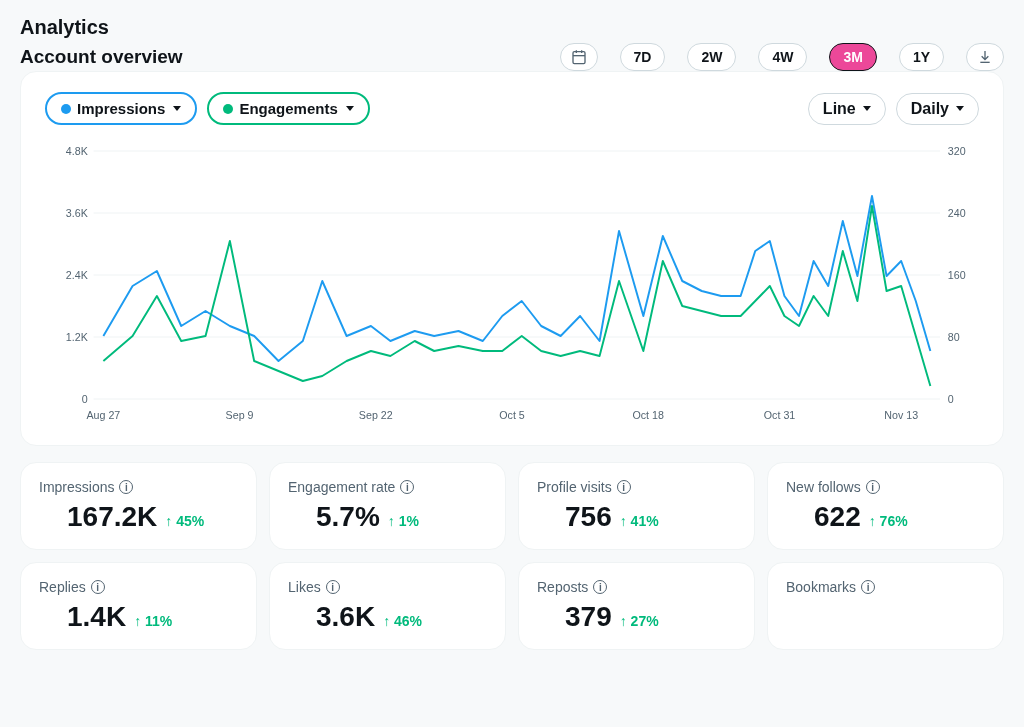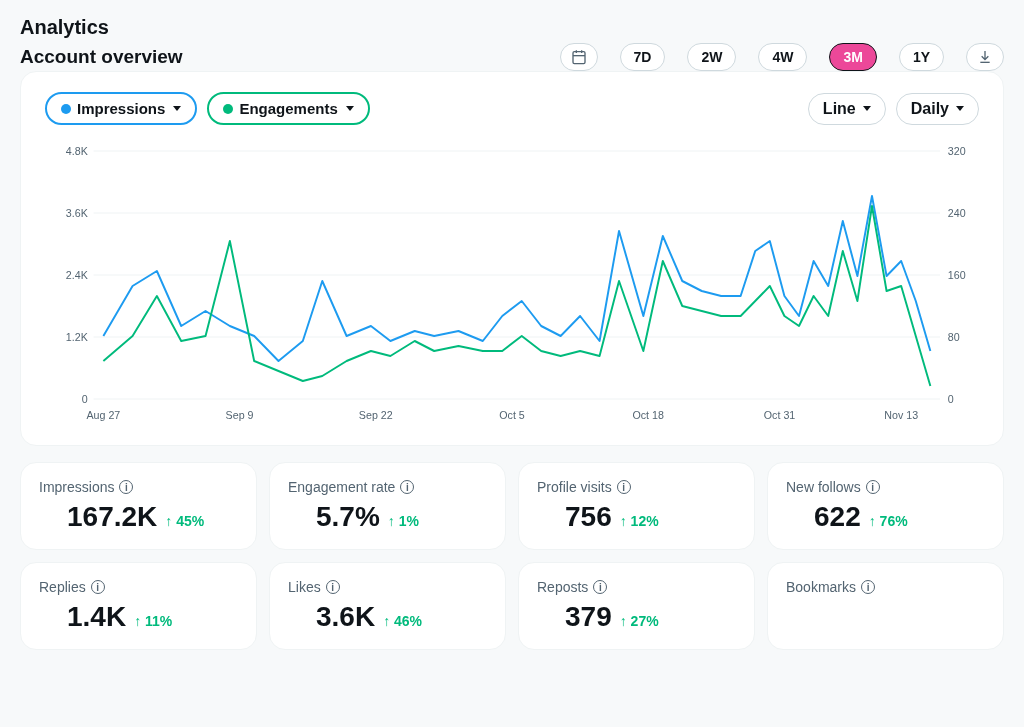--- a/index.html
+++ b/index.html
@@ -389,21 +389,21 @@
       <span class="stat-change">↑ 1%</span>
     </div>
   </div>
   <div class="stat-card">
     <div class="stat-label">
       <span>Profile visits</span>
       <span class="info-icon">i</span>
     </div>
     <div class="stat-value">
       <span>756</span>
-      <span class="stat-change">↑ 12%</span>
+      <span class="stat-change">↑ 41%</span>
     </div>
   </div>
   <div class="stat-card">
     <div class="stat-label">
       <span>New follows</span>
       <span class="info-icon">i</span>
     </div>
     <div class="stat-value">
       <span>622</span>
       <span class="stat-change">↑ 76%</span>

